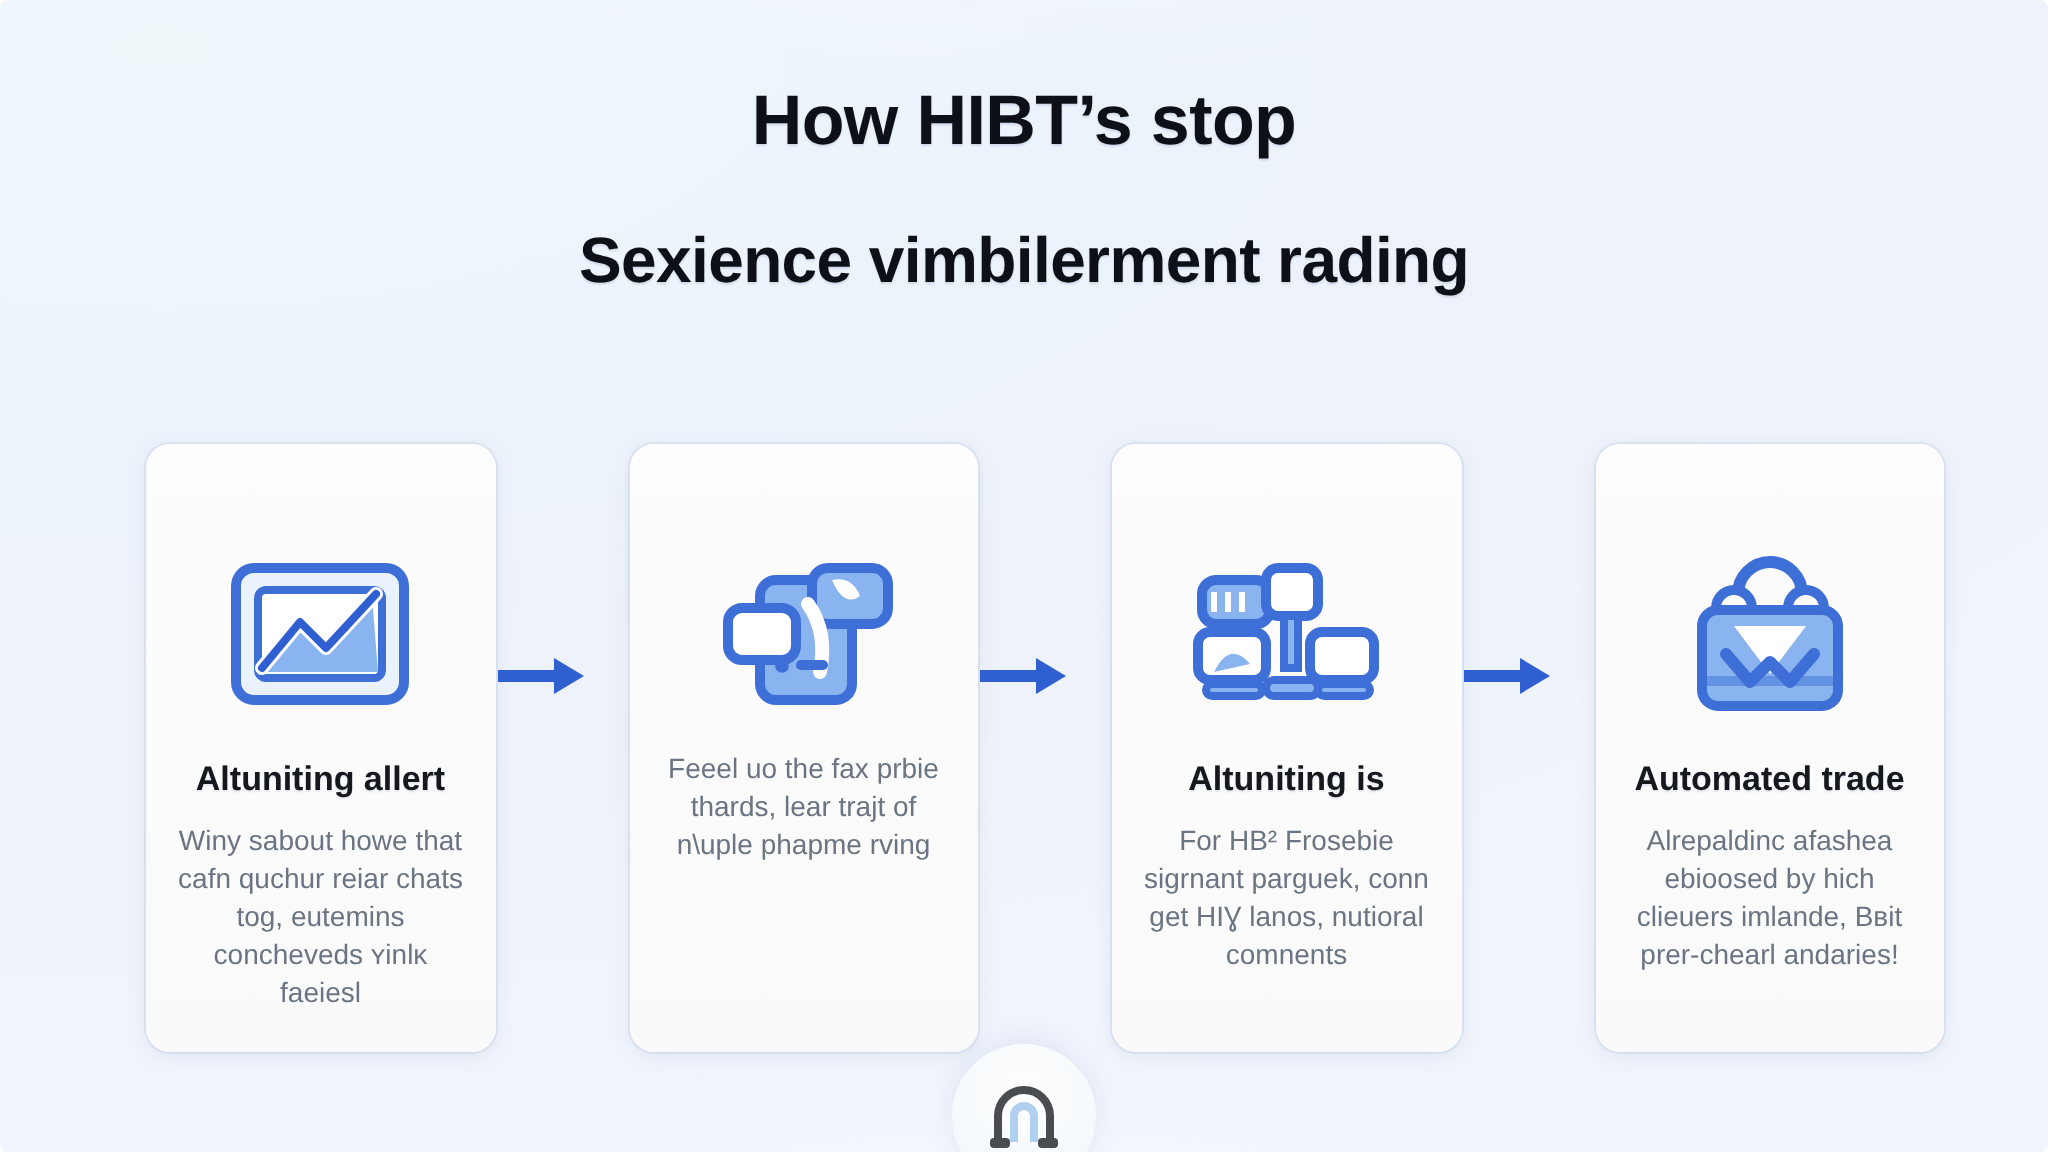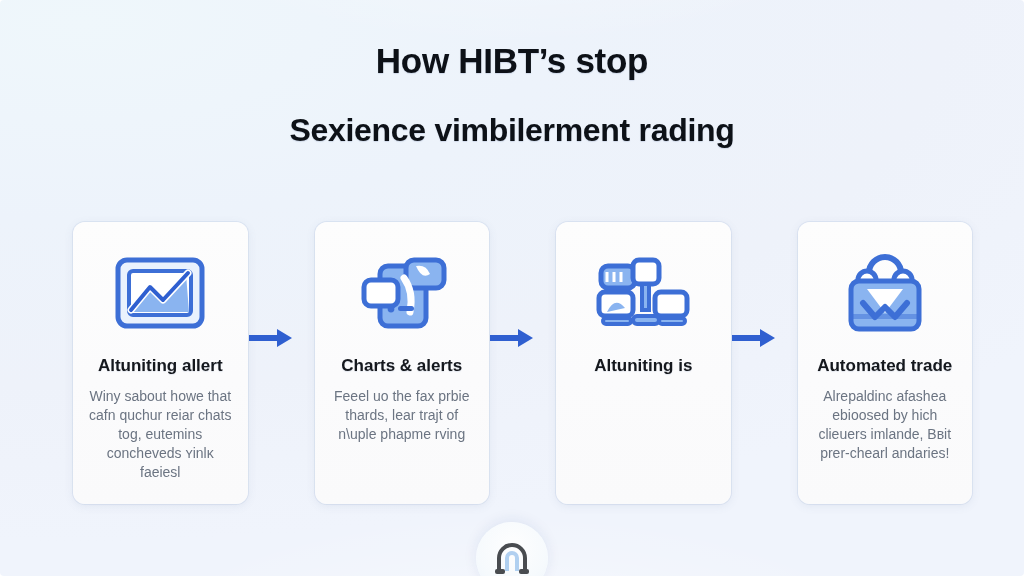--- a/index.html
+++ b/index.html
@@ -50,21 +50,21 @@
     display:flex;
     align-items:stretch;
     justify-content:space-between;
   }
   .card {
     width:205px;
     min-height:282px;
     background:linear-gradient(180deg,#fdfdfd 0%,#fbfbfc 55%,#fafafb 100%);
     border-radius:12px;
     box-shadow:0 2px 10px rgba(90,110,150,.10), 0 0 0 1px rgba(210,220,238,.55);
-    padding:26px 14px 20px;
+    padding:50px 14px 20px;
     text-align:center;
     display:flex;
     flex-direction:column;
     align-items:center;
     margin-left:21px;
   }
   .card-icon { height:92px; display:flex; align-items:center; justify-content:center; }
   .card-title {
     margin-top:16px;
     font-size:17px;
@@ -138,21 +138,20 @@
           <rect x="26" y="14" width="46" height="60" rx="8" fill="#8ab4f0" stroke="#3d6fd6" stroke-width="5"></rect>
           <rect x="10" y="28" width="34" height="26" rx="7" fill="#ffffff" stroke="#3d6fd6" stroke-width="5"></rect>
           <path d="M16 48 q8 -9 16 -2" fill="#ffffff"></path>
           <rect x="52" y="8" width="38" height="28" rx="8" fill="#8ab4f0" stroke="#3d6fd6" stroke-width="5"></rect>
           <path d="M62 14 q10 -2 14 8 q-8 6 -14 -8 Z" fill="#ffffff"></path>
           <path d="M50 26 q10 14 6 34" fill="none" stroke="#ffffff" stroke-width="7" stroke-linecap="round"></path>
           <circle cx="37" cy="57" r="3.4" fill="#3d6fd6"></circle>
           <rect x="44" y="54" width="16" height="5" rx="2.5" fill="#3d6fd6"></rect>
         </svg>
       </div>
-      <div class="card-title">Charts &amp; alerts</div>
       <div class="card-body">Feeel uo the fax prbie thards, lear trajt of n\uple phapme rving</div>
     </div>
 
     <div class="arrow">
       <svg width="44" height="20" viewBox="0 0 44 20">
           <path d="M0 7 H28 V1 L43 10 L28 19 V13 H0 Z" fill="#2f5fd0"></path>
         </svg>
     </div>
 
     <div class="card">
@@ -164,20 +163,21 @@
           <rect x="49" y="32" width="7" height="26" fill="#8ab4f0" stroke="#3d6fd6" stroke-width="4"></rect>
           <rect x="6" y="40" width="34" height="24" rx="6" fill="#ffffff" stroke="#3d6fd6" stroke-width="5"></rect>
           <path d="M14 60 q8 -16 18 -4" fill="#8ab4f0"></path>
           <rect x="62" y="40" width="32" height="24" rx="6" fill="#ffffff" stroke="#3d6fd6" stroke-width="5"></rect>
           <rect x="10" y="66" width="28" height="6" rx="3" fill="#8ab4f0" stroke="#3d6fd6" stroke-width="4"></rect>
           <rect x="66" y="66" width="26" height="6" rx="3" fill="#8ab4f0" stroke="#3d6fd6" stroke-width="4"></rect>
           <rect x="40" y="64" width="26" height="8" rx="4" fill="#8ab4f0" stroke="#3d6fd6" stroke-width="4"></rect>
         </svg>
       </div>
       <div class="card-title">Altuniting is</div>
+      <div class="card-body">For HB² Frosebie sigrnant parguek, conn get HIƔ lanos, nutioral comnents</div>
     </div>
 
     <div class="arrow">
       <svg width="44" height="20" viewBox="0 0 44 20">
           <path d="M0 7 H28 V1 L43 10 L28 19 V13 H0 Z" fill="#2f5fd0"></path>
         </svg>
     </div>
 
     <div class="card">
       <div class="card-icon">

